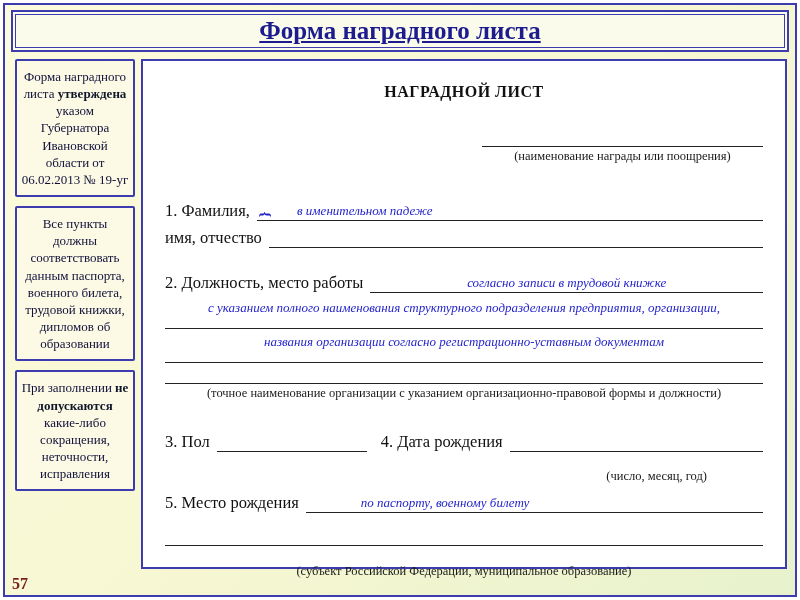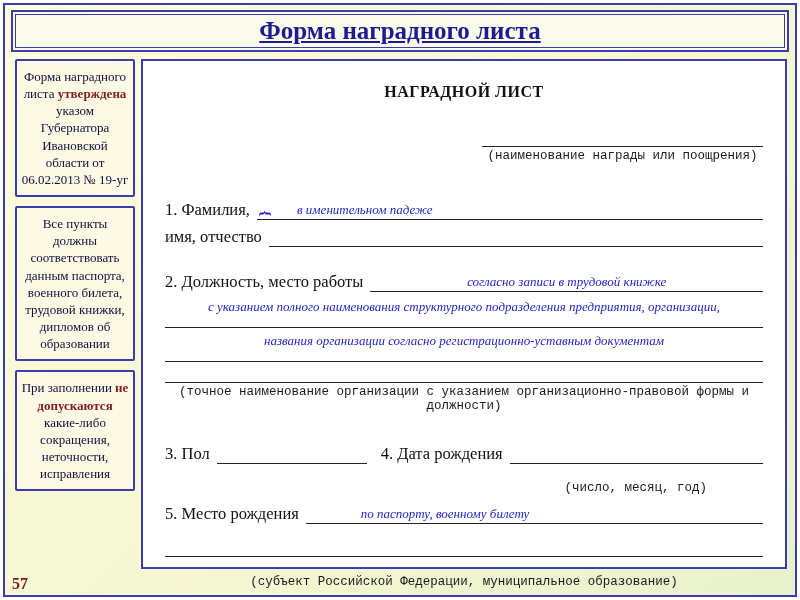--- a/index.html
+++ b/index.html
@@ -43,39 +43,39 @@
   }
   .note {
     border: 2px solid #3c3cae;
     border-radius: 2px;
     background: #fcfae4;
     padding: 7px 4px;
     text-align: center;
     font-size: 13px; line-height: 1.32;
     color: #10103a;
   }
-  .note b { color: #7f1d1d; }
+  .note b { color: #0f172a; }
 
   
   .form {
     position: absolute; left: 136px; top: 54px; right: 8px; bottom: 26px;
     background: #ffffff;
     border: 2px solid #3c3cae;
     padding: 12px 22px 10px 22px;
     color: #111111;
     font-size: 16.5px;
   }
   .form-title {
     text-align: center;
     font-size: 16px; font-weight: bold; letter-spacing: 0.5px;
     margin-top: 10px;
   }
   .award-block { width: 47%; margin-left: auto; margin-top: 30px; }
   .award-block .line { border-bottom: 1px solid #222; height: 16px; }
-  .caption { font-size: 12.5px; text-align: center; color: #1a1a1a; margin-top: 2px; font-family: Liberation Mono, monospace; }
+  .caption { font-size: 12.5px; text-align: center; color: #1a1a1a; margin-top: 2px; }
 
   .row { display: flex; align-items: flex-end; }
   .label { white-space: nowrap; padding-right: 7px; }
   .fill { flex: 1 1 auto; border-bottom: 1px solid #222; height: 21px; position: relative; }
   .ann {
     position: absolute; bottom: 1px;
     color: #2424cc; font-style: italic; font-size: 13px; white-space: nowrap;
   }
   .ann.centered { left: 50%; transform: translateX(-50%); }
   .brace {

